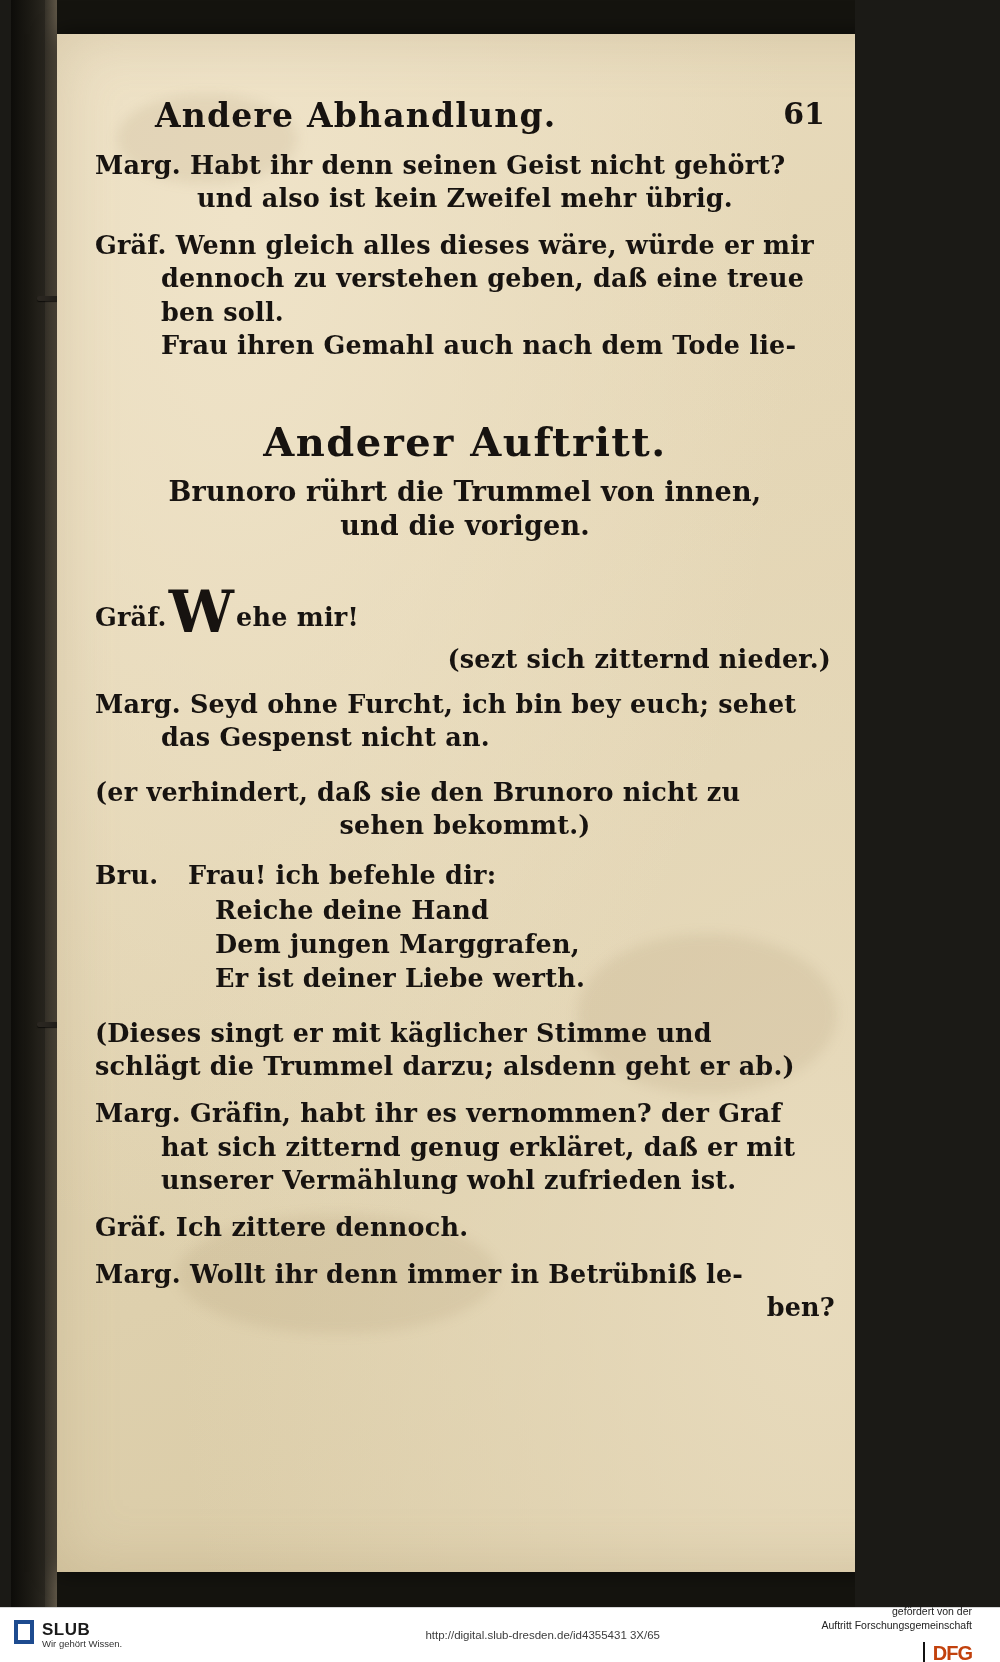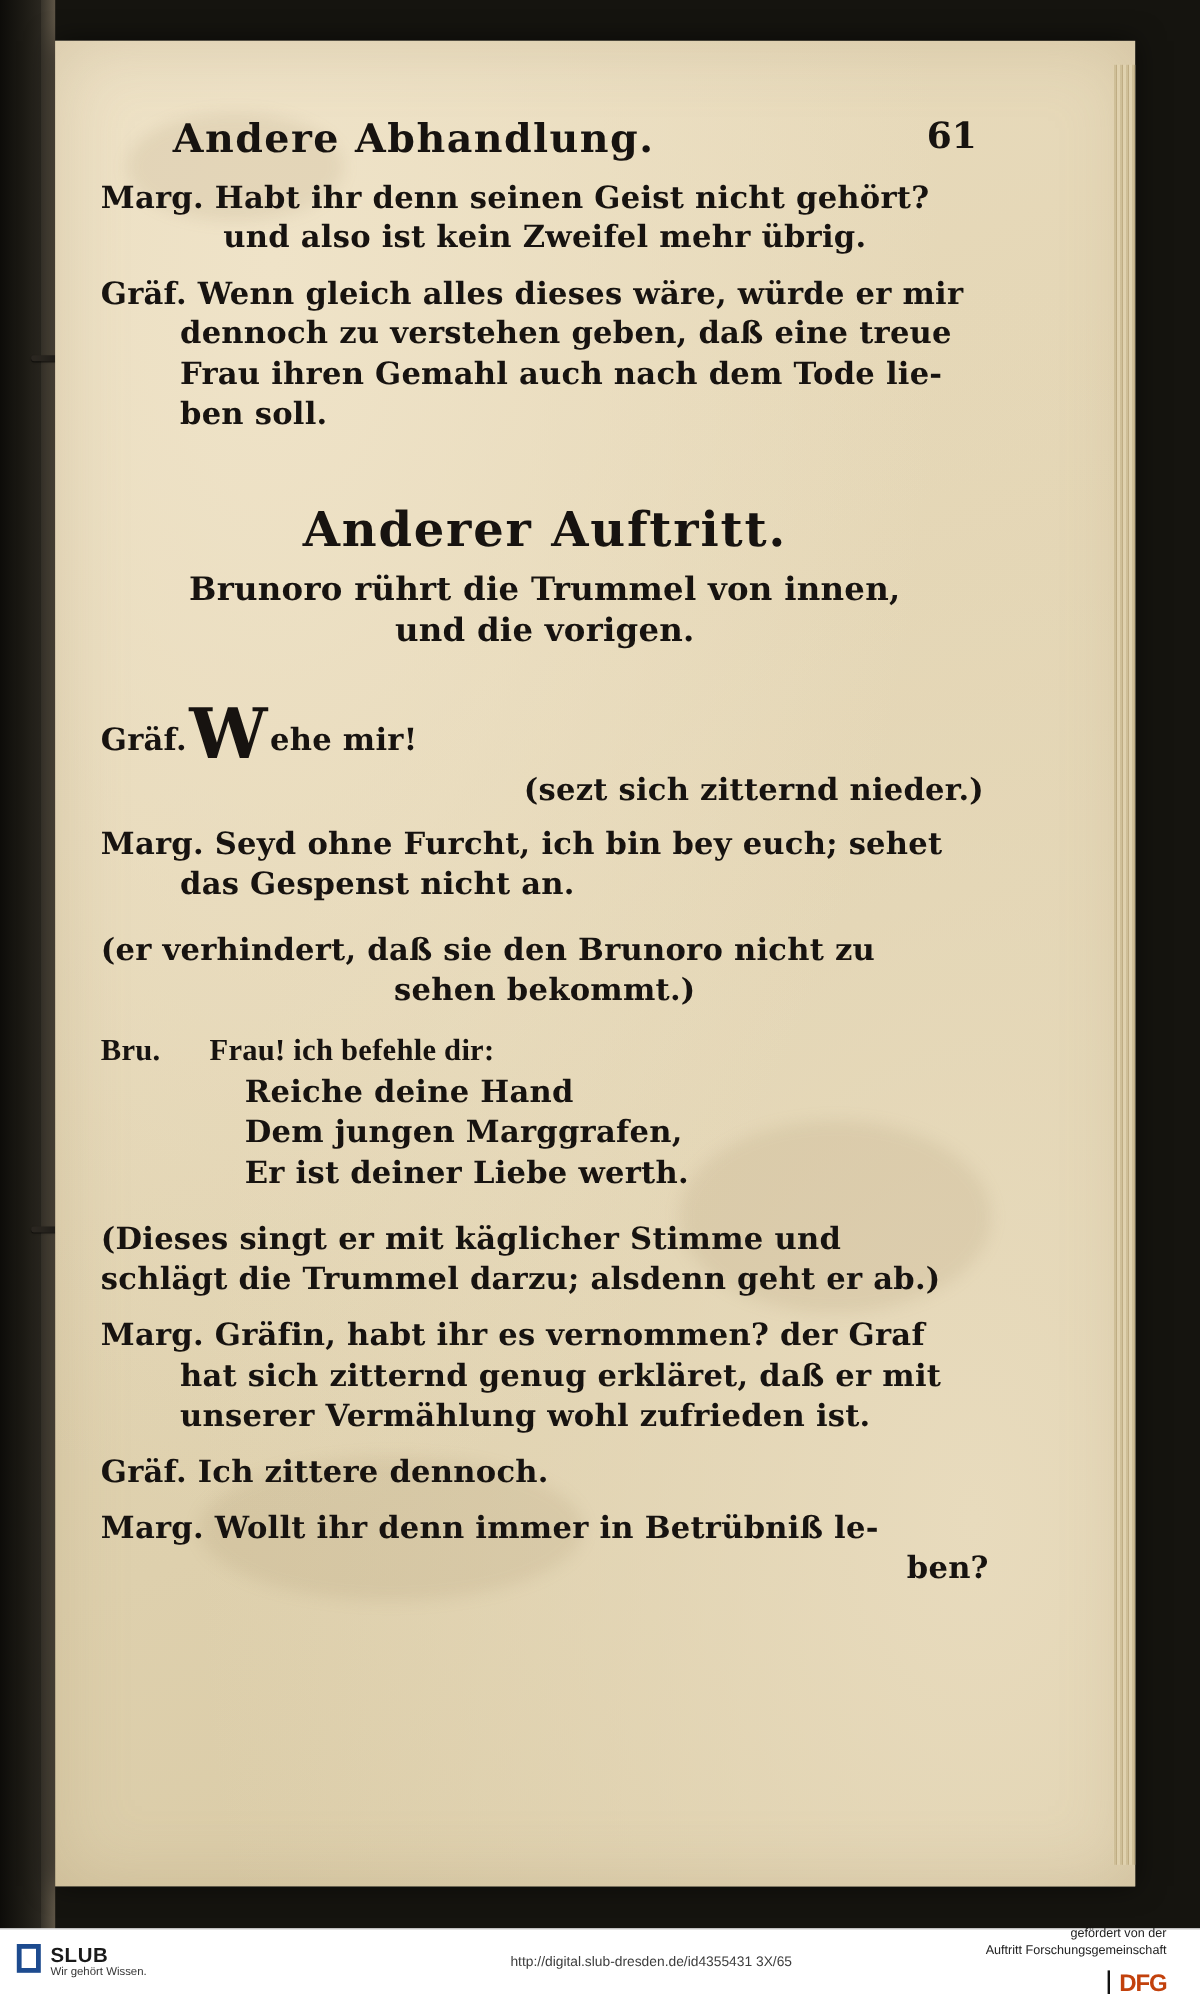--- a/index.html
+++ b/index.html
@@ -11,22 +11,22 @@
     height: 1662px;
     background: #1b1a16;
     font-family: "Liberation Serif", serif;
     overflow: hidden;
     position: relative;
   }
 
   
   #scan {
     position: absolute;
-    left: 0; top: 0;
-    width: 1000px; height: 1608px;
+    left: 11px; top: 0;
+    width: 844px; height: 1608px;
     background: #15140f;
     overflow: hidden;
   }
 
   
   .spine {
     position: absolute;
     left: 0; top: 0;
     width: 34px; height: 1608px;
     background: linear-gradient(to right, #0d0c09 0%, #1d1b15 60%, #2a2720 100%);
@@ -159,21 +159,21 @@
     margin-top: 12px;
     padding-right: 4px;
   }
 
   .block { margin-top: 16px; }
   .verse {
     font-size: 25.5px;
     line-height: 1.34;
     padding-left: 120px;
   }
-  .verse-lead { padding-left: 0; font-family: Liberation Serif, serif; }
+  .verse-lead { padding-left: 0; }
   .verse-lead .lead { display: inline-block; width: 84px; }
 
   .stagewide {
     font-size: 25.5px;
     line-height: 1.30;
     margin-top: 22px;
     text-align: justify;
   }
 
   .tail-right { text-align: right; }
@@ -270,22 +270,22 @@
     <div class="speech">
       <span class="sp">Marg.</span>
       <span>Habt ihr denn seinen Geist nicht gehört?</span>
       <div class="ctr">und also ist kein Zweifel mehr übrig.</div>
     </div>
 
     <div class="speech">
       <span class="sp">Gräf.</span>
       <span>Wenn gleich alles dieses wäre, würde er mir</span>
       <div class="ind">dennoch zu verstehen geben, daß eine treue</div>
+      <div class="ind">ben soll.</div>
       <div class="ind">Frau ihren Gemahl auch nach dem Tode lie-</div>
-      <div class="ind">ben soll.</div>
     </div>
 
     <div class="scene-title">Anderer Auftritt.</div>
     <div class="scene-dir">
       <div>Brunoro rührt die Trummel von innen,</div>
       <div>und die vorigen.</div>
     </div>
 
     <div class="dropline">
       <span>Gräf.</span>

